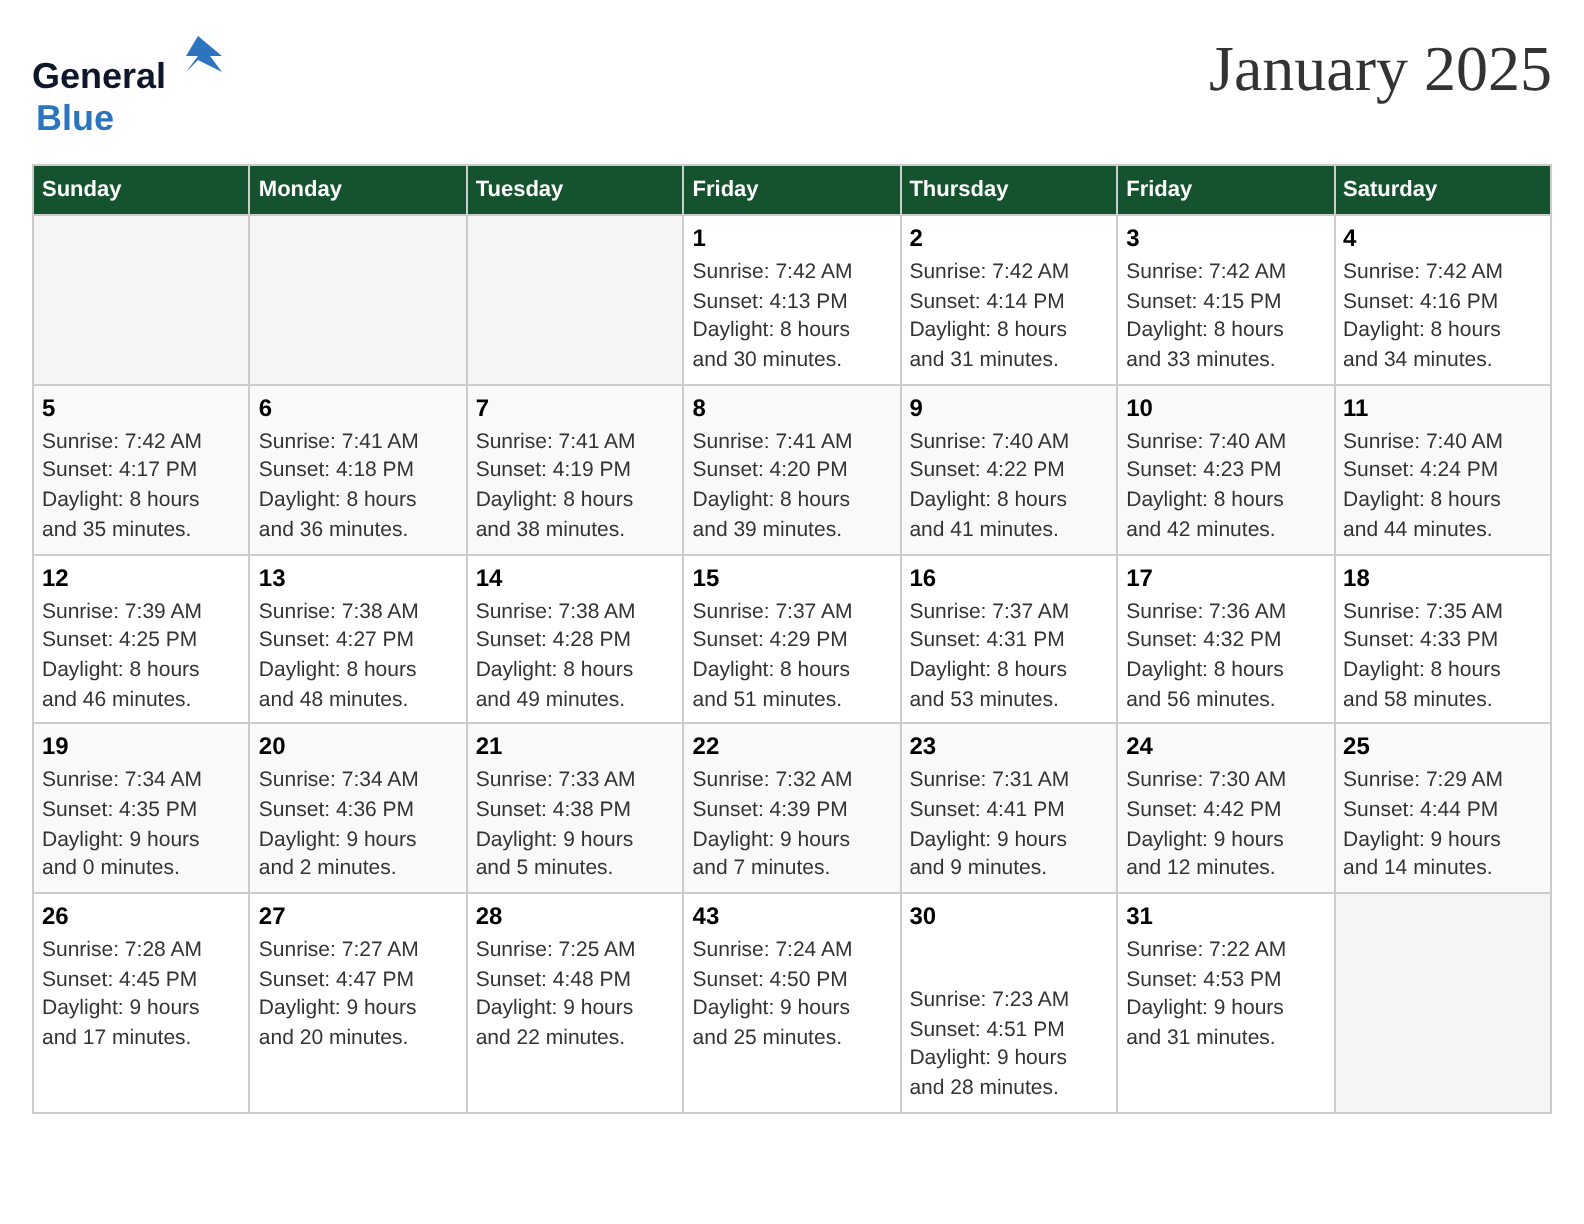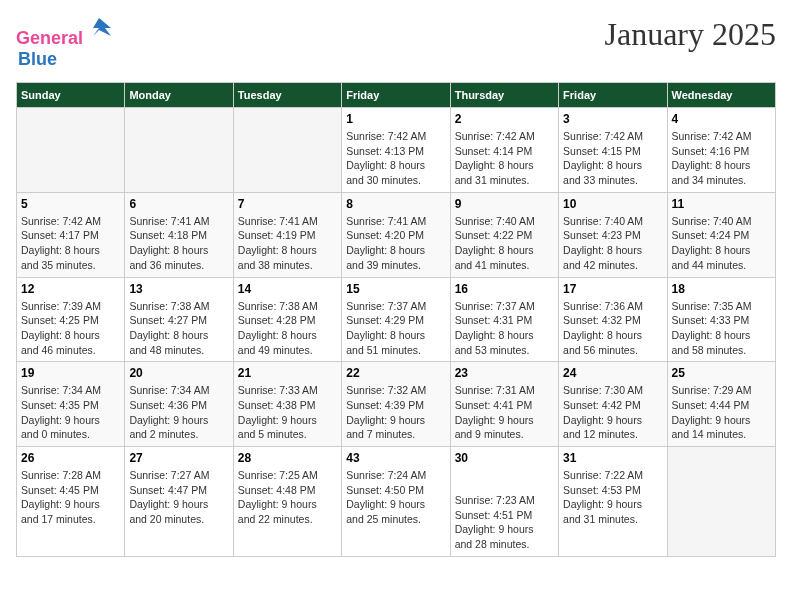--- a/index.html
+++ b/index.html
@@ -76,41 +76,41 @@
     .row-alt td {
       background: #f9f9f9;
     }
   </style>
 </head>
 <body>
 
 <div class="header">
   <div class="logo">
     <div>
-      <span style="font-size:18px;font-weight:bold;color:#ec4899;">General</span><svg class="logo-icon" viewBox="0 0 28 28">
+      <span style="font-size:18px;font-weight:bold;color:#0f172a;">General</span><svg class="logo-icon" viewBox="0 0 28 28">
           <polygon points="14,2 26,12 20,12 26,20 14,14 8,20 14,12 8,12" fill="#2c75be"></polygon>
         </svg><br>
       <span style="font-size:18px;font-weight:bold;color:#2c75be;margin-left:2px;">Blue</span>
     </div>
   </div>
   <div class="title-block">
     <div class="month-title">January 2025</div>
   </div>
 </div>
 
 <table class="calendar">
   <thead>
     <tr>
     <th>Sunday</th>
         <th>Monday</th>
         <th>Tuesday</th>
         <th>Friday</th>
         <th>Thursday</th>
         <th>Friday</th>
-        <th>Wednesday</th>
+        <th>Saturday</th>
       </tr>
   </thead>
   <tbody id="calendar-body">
   <tr>
         <td class="empty"></td>
         <td class="empty"></td>
         <td class="empty"></td>
         <td>
           <div class="day-number">1</div>
           <div class="day-info" style="white-space: pre-line;">Sunrise: 7:42 AM

